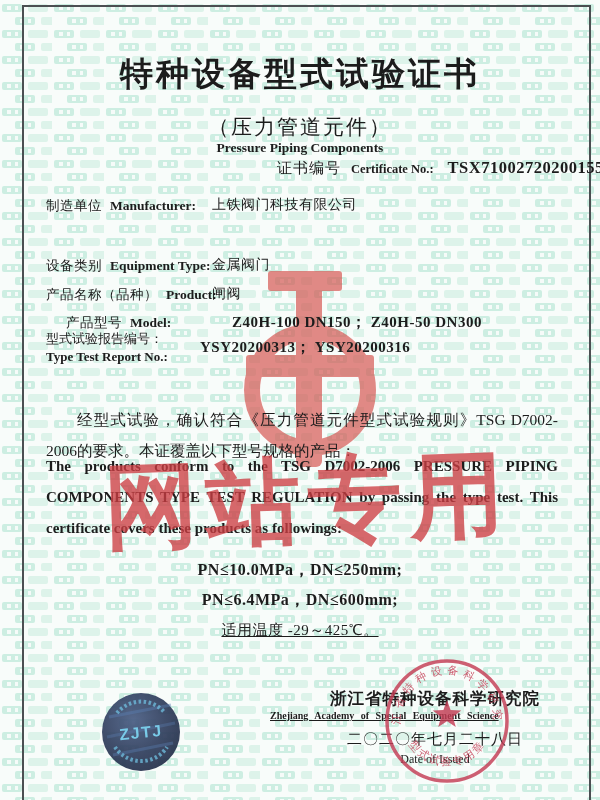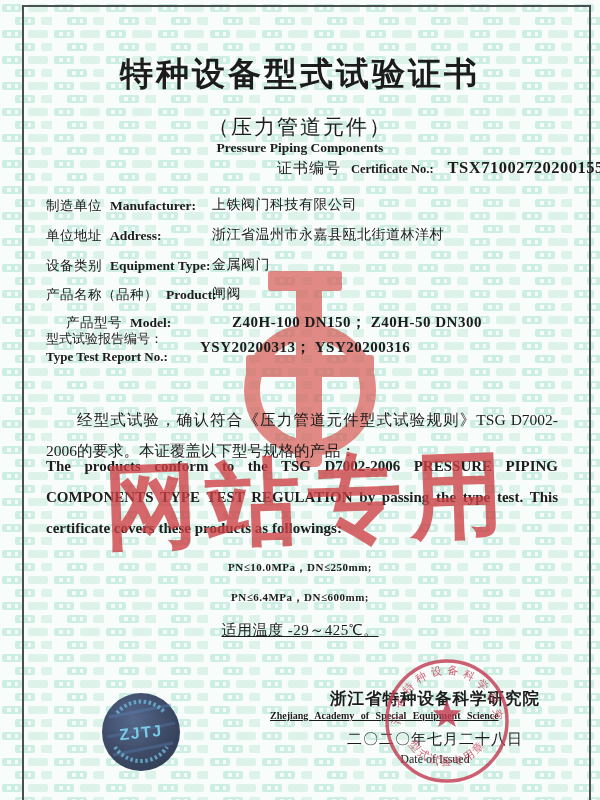--- a/index.html
+++ b/index.html
@@ -27,21 +27,21 @@
   .frow .val.b{font-weight:bold;font-size:15px;}
   .rep-label{position:absolute;left:46px;top:330px;z-index:3;font-size:13px;line-height:18px;}
   .rep-label .len{font-weight:bold;}
   .rep-val{position:absolute;left:200px;top:338px;z-index:3;font-size:15px;font-weight:bold;letter-spacing:.5px;}
   
   .para-zh{left:46px;top:396px;width:512px;font-size:15.5px;line-height:31px;
            text-align:justify;text-indent:2em;z-index:3;margin-top:8px;}
   .para-en{left:46px;top:451px;width:512px;font-size:15px;font-weight:bold;
            line-height:31px;text-align:justify;z-index:3;}
   
-  .spec{font-weight:bold;font-size:11px;letter-spacing:.5px;z-index:3;}
+  .spec{font-weight:bold;font-size:16px;letter-spacing:.5px;z-index:3;}
   .spec1{top:560px;} .spec2{top:590px;}
   .spec3{top:621px;font-weight:normal;font-size:15px;text-decoration:underline;}
   
   .issuer-zh{left:280px;width:310px;top:688px;text-align:center;font-size:16.5px;
              font-weight:bold;letter-spacing:1px;z-index:3;}
   .issuer-en{left:270px;width:330px;top:710px;text-align:left;font-size:10px;
              font-weight:bold;word-spacing:4px;z-index:3;text-decoration:underline;}
   .date-zh{left:280px;width:310px;top:730px;text-align:center;font-size:15px;
            letter-spacing:1px;z-index:3;}
   .date-en{left:280px;width:310px;top:752px;text-align:center;font-size:12px;z-index:3;}
@@ -91,25 +91,20 @@
   <div class="abs cert-row">
     <span class="zh">证书编号</span>
     <span class="en">Certificate No.:</span>
     <span class="val">TSX71002720200155</span>
   </div>
 
   <div class="frow" style="top:196px;">
     <span class="lzh">制造单位</span>
     <span class="len">Manufacturer:</span>
     <span class="val">上铁阀门科技有限公司</span>
-  </div>
-  <div class="frow" style="top:226px;">
-    <span class="lzh">单位地址</span>
-    <span class="len">Address:</span>
-    <span class="val">浙江省温州市永嘉县瓯北街道林洋村</span>
   </div>
   <div class="frow" style="top:256px;">
     <span class="lzh">设备类别</span>
     <span class="len">Equipment Type:</span>
     <span class="val">金属阀门</span>
   </div>
   <div class="frow" style="top:285px;">
     <span class="lzh">产品名称（品种）</span>
     <span class="len">Product:</span>
     <span class="val">闸阀</span>

